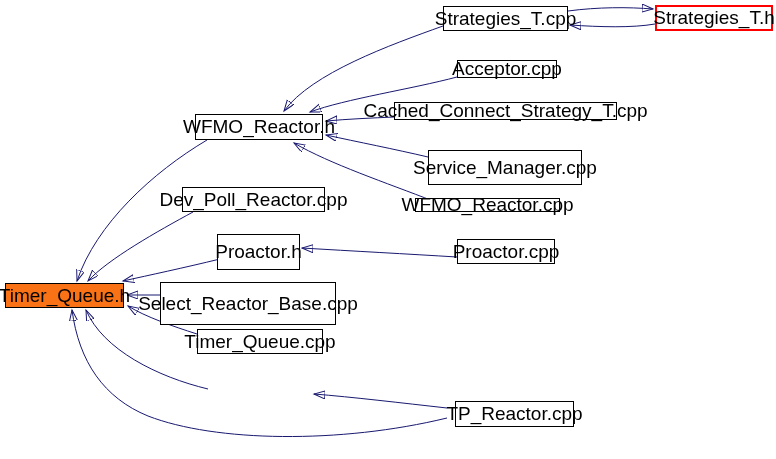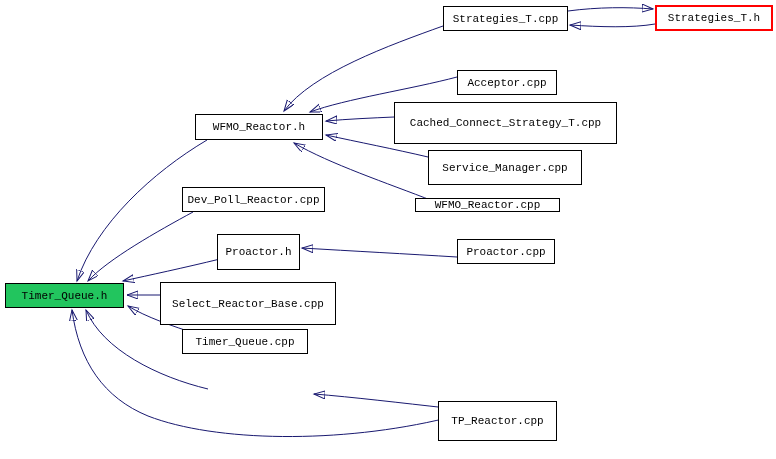--- a/index.html
+++ b/index.html
@@ -11,30 +11,29 @@
     overflow:hidden;
   }
   #edges{position:absolute;left:0;top:0;width:776px;height:459px;}
   #edges path{fill:none;stroke:#191970;stroke-width:1;}
   .node{
     position:absolute;
     box-sizing:border-box;
     background:#ffffff;
     border:1px solid #000000;
     color:#000000;
-    font-size:11px;
+    font-size:19px;
     display:flex;
     align-items:center;
     justify-content:center;
     white-space:nowrap;
     cursor:pointer;
-    font-family:Liberation Mono, monospace;
   }
   .node.current{
-    background:#22c55e;
+    background:#f97316;
     cursor:default;
   }
   .node.truncated{
     border:2px solid #ff0000;
   }
 </style>
 </head>
 <body>
 
 <div id="stage">
@@ -64,34 +63,34 @@
   </svg>
 
   <div class="node current" style="left:5px;top:283px;width:119px;height:25px">Timer_Queue.h</div>
 
   <div class="node" style="left:195px;top:114px;width:128px;height:26px">WFMO_Reactor.h</div>
 
   <div class="node" style="left:443px;top:6px;width:125px;height:25px">Strategies_T.cpp</div>
 
   <div class="node truncated" style="left:655px;top:5px;width:118px;height:26px">Strategies_T.h</div>
 
-  <div class="node" style="left:457px;top:70px;width:100px;height:25px">Acceptor.cpp</div>
+  <div class="node" style="left:457px;top:60px;width:100px;height:18px">Acceptor.cpp</div>
 
-  <div class="node" style="left:394px;top:102px;width:223px;height:42px">Cached_Connect_Strategy_T.cpp</div>
+  <div class="node" style="left:394px;top:102px;width:223px;height:18px">Cached_Connect_Strategy_T.cpp</div>
 
   <div class="node" style="left:428px;top:150px;width:154px;height:35px">Service_Manager.cpp</div>
 
   <div class="node" style="left:415px;top:198px;width:145px;height:14px">WFMO_Reactor.cpp</div>
 
   <div class="node" style="left:182px;top:187px;width:143px;height:25px">Dev_Poll_Reactor.cpp</div>
 
   <div class="node" style="left:217px;top:234px;width:83px;height:36px">Proactor.h</div>
 
   <div class="node" style="left:457px;top:239px;width:98px;height:25px">Proactor.cpp</div>
 
   <div class="node" style="left:160px;top:282px;width:176px;height:43px">Select_Reactor_Base.cpp</div>
 
-  <div class="node" style="left:182px;top:329px;width:126px;height:25px">Timer_Queue.cpp</div>
+  <div class="node" style="left:197px;top:329px;width:126px;height:25px">Timer_Queue.cpp</div>
 
 
-  <div class="node" style="left:438px;top:401px;width:119px;height:40px">TP_Reactor.cpp</div>
+  <div class="node" style="left:455px;top:401px;width:119px;height:26px">TP_Reactor.cpp</div>
 
 </div>
 
 </body></html>

